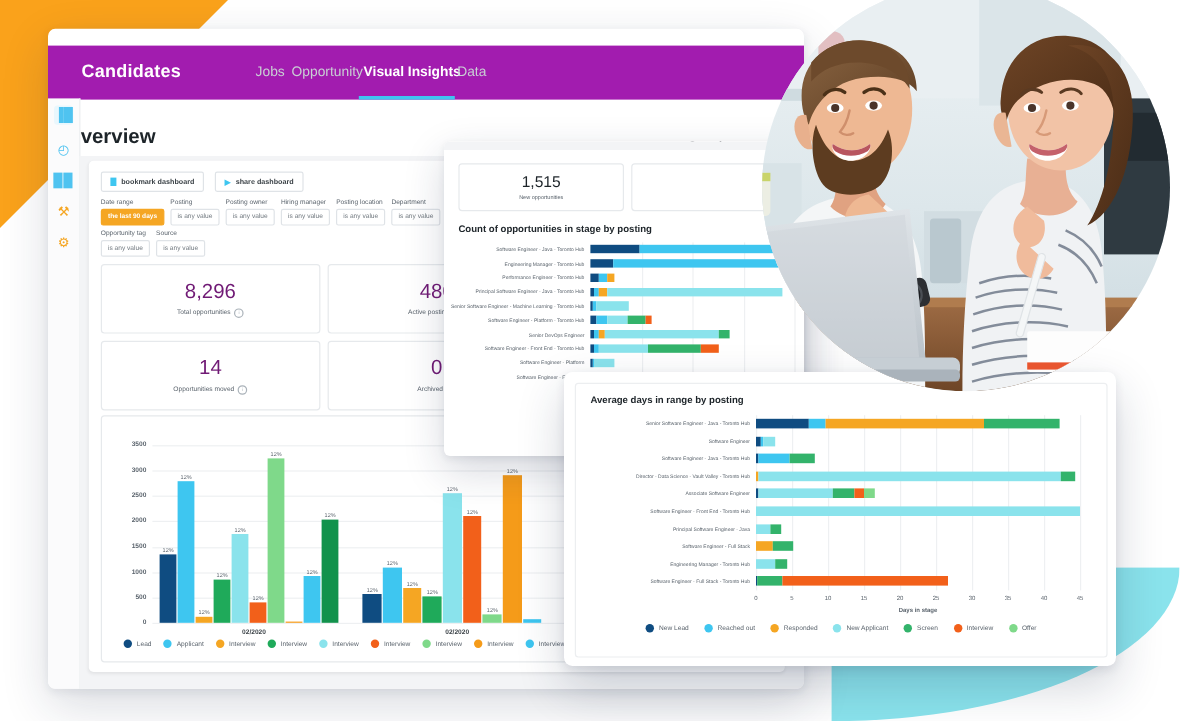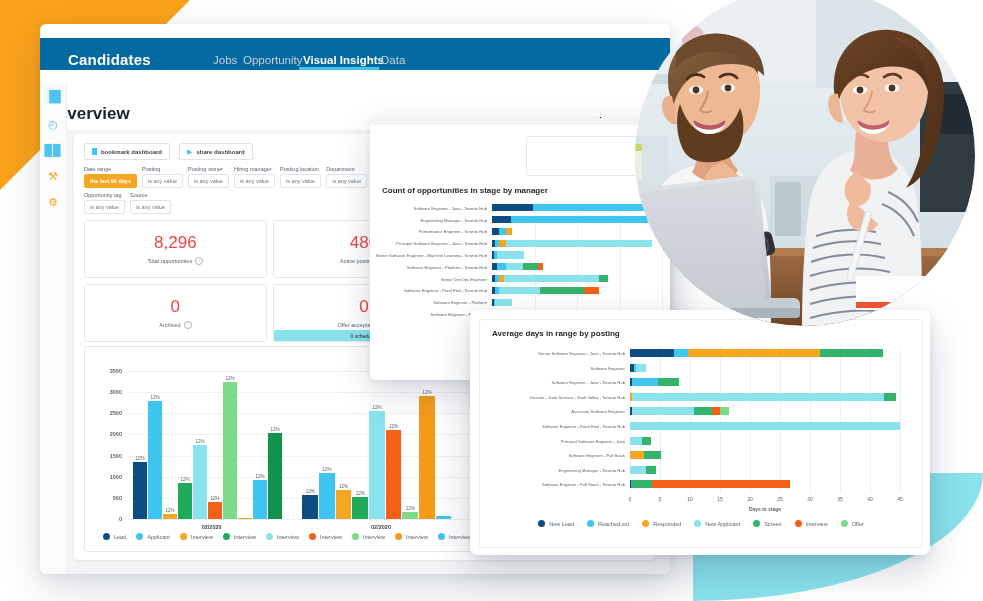--- a/index.html
+++ b/index.html
@@ -12,21 +12,21 @@
     background:#faa21b;clip-path:polygon(0 0,100% 0,0 100%);z-index:1;}
   #deco-teal{position:absolute;right:0;bottom:0;width:290px;height:128px;
     background:#8ae3ec;border-bottom-right-radius:0;
     clip-path:ellipse(290px 128px at 0% 0%);z-index:0;}
 
   
   #app-window{position:absolute;left:40px;top:24px;width:630px;height:550px;
     background:#ffffff;border-radius:6px;z-index:3;
     box-shadow:0 14px 40px rgba(25,40,70,.16),0 2px 8px rgba(25,40,70,.08);
     overflow:hidden;}
-  #topbar{position:absolute;left:0;top:14px;width:100%;height:32px;background:#0369a1;padding-left:42px;}
+  #topbar{position:absolute;left:0;top:14px;width:100%;height:45px;background:#a21caf;padding-left:42px;}
   #brand{position:absolute;left:28px;top:13px;color:#fff;font-size:15px;font-weight:bold;
     letter-spacing:.2px;}
   .navtab{position:absolute;top:16px;color:#c9ced4;font-size:11.5px;}
   .navtab.active{color:#fff;font-weight:bold;}
   #tab-underline{position:absolute;height:3px;background:#3ec6f0;bottom:0;}
 
   #page-title{position:absolute;left:14px;top:80px;font-size:17px;font-weight:bold;color:#1d2429;}
 
   #rail{position:absolute;left:0;top:58px;width:26px;bottom:0;background:#fbfbfc;
     border-right:1px solid #eceef0;}
@@ -55,21 +55,21 @@
   .flabel{font-size:5.5px;color:#5b646d;white-space:nowrap;}
   .fpill{height:12px;border:1px solid #dfe3e7;border-radius:2px;background:#fff;
     font-size:5.5px;color:#70787f;display:flex;align-items:center;padding:0 5px;white-space:nowrap;}
   .fpill.amber{background:#f5a623;border-color:#f5a623;color:#fff;font-weight:bold;}
 
   
   #kpis{position:absolute;left:10px;top:86px;right:10px;
     display:grid;grid-template-columns:repeat(3,1fr);gap:6px;}
   .kpi{border:1px solid #e6e9ec;border-radius:3px;background:#fff;height:56px;
     position:relative;display:flex;flex-direction:column;align-items:center;justify-content:center;}
-  .kpi .num{font-size:17px;color:#ef4444;line-height:1;}
+  .kpi .num{font-size:17px;color:#701a75;line-height:1;}
   .kpi .lbl{font-size:5.5px;color:#5b646d;margin-top:6px;display:flex;align-items:center;gap:3px;}
   .inf{width:6px;height:6px;border:.6px solid #aab2b9;border-radius:50%;font-size:4px;
     color:#aab2b9;display:flex;align-items:center;justify-content:center;line-height:1;}
   .kpi .strip{position:absolute;left:0;right:0;bottom:0;height:11px;background:#8ae3ec;
     display:flex;align-items:center;justify-content:center;font-size:5px;color:#1d2429;}
 
   
   #pipeline{position:absolute;left:10px;top:212px;right:10px;bottom:8px;
     border:1px solid #e6e9ec;border-radius:3px;background:#fff;}
   #pipeline h3{margin:0;padding:8px 0 0 10px;font-size:9px;font-weight:bold;color:#1d2429;}
@@ -234,20 +234,27 @@
               <span class="inf">i</span>
             </div>
           </div>
           <div class="kpi">
             <div class="num">1</div>
             <div class="lbl">
               <span>Offer acceptance</span>
               <span class="inf">i</span>
             </div>
             <div class="strip">100% of 1 sent</div>
+          </div>
+          <div class="kpi">
+            <div class="num">14</div>
+            <div class="lbl">
+              <span>Opportunities moved</span>
+              <span class="inf">i</span>
+            </div>
           </div>
           <div class="kpi">
             <div class="num">0</div>
             <div class="lbl">
               <span>Archived</span>
               <span class="inf">i</span>
             </div>
           </div>
           <div class="kpi">
             <div class="num">0</div>
@@ -410,25 +417,29 @@
             </div>
           </div>
       </div>
 
     </div>
   </div>
 </div>
 
 <div id="card-counts">
   <div id="cc-top"></div>
+  <div class="mini-kpi" style="left:12px;width:136px;">
+    <div class="num">1,515</div>
+    <div class="lbl">New opportunities</div>
+  </div>
   <div class="mini-kpi" style="left:156px;width:136px;">
     <div class="num"></div>
     <div class="lbl" style="position:absolute;right:10px;bottom:9px;">Offers</div>
   </div>
-  <div id="cc-title">Count of opportunities in stage by manager</div>
+  <div id="cc-title">Count of opportunities in stage by posting</div>
   <div id="cc-plot">
       <div class="vgrid" style="left: 25%;"></div>
       <div class="vgrid" style="left: 50%;"></div>
       <div class="vgrid" style="left: 75%;"></div>
       <div class="vgrid" style="left: 100%;"></div>
       <div class="hb-row" style="top: 2.124px; height: 7.316px;">
         <div class="hb-lab">Software Engineer - Java - Toronto Hub</div>
         <div class="hseg" style="width: 24%; background: rgb(15, 76, 129);"></div>
         <div class="hseg" style="width: 76%; background: rgb(62, 198, 240);"></div>
       </div>

